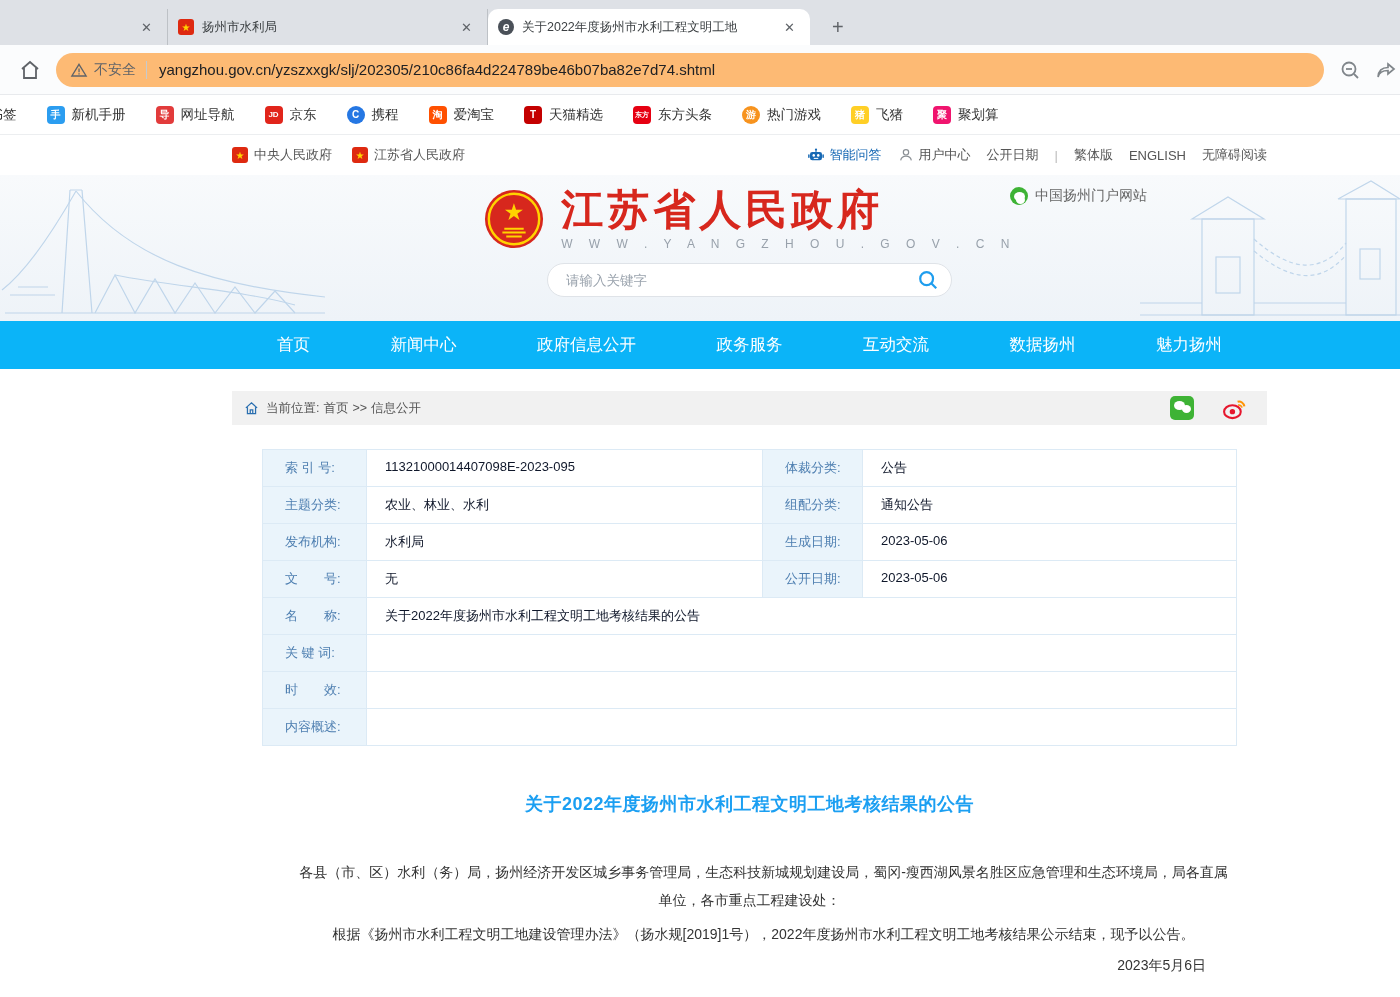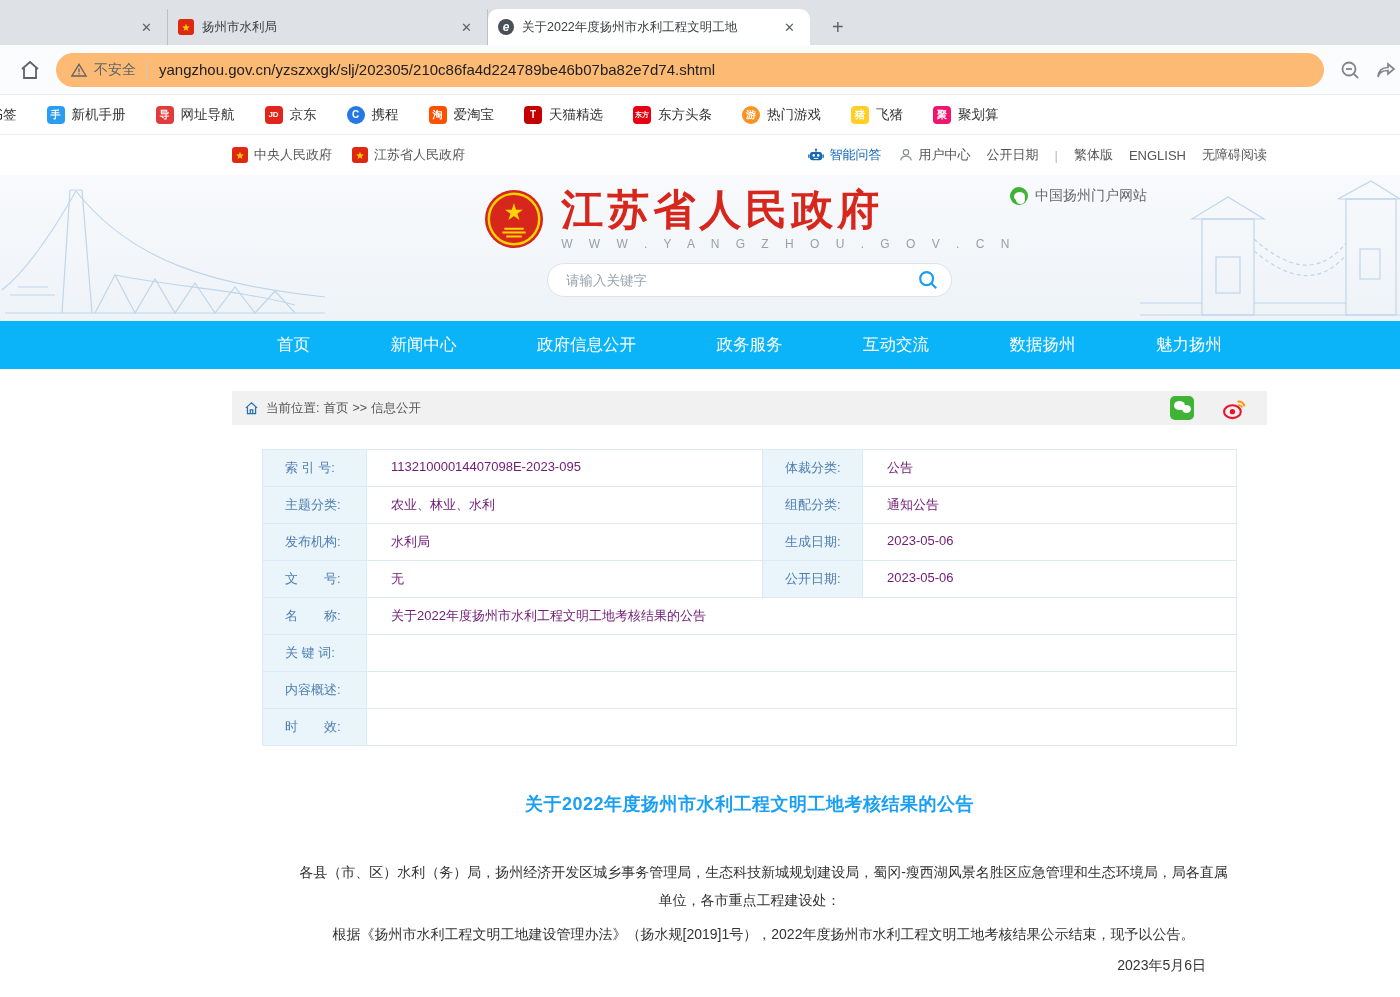--- a/index.html
+++ b/index.html
@@ -78,21 +78,21 @@
     background:#fff; border-radius:50%; }
   .wx-ico::after { content:""; position:absolute; right:3px; top:9px; width:9px; height:8px;
     background:#fff; border-radius:50%; }
 
   .infotable { margin:24px 30px 0 30px; border:1px solid #dceaf5; font-size:13px; }
   .trow { display:grid; grid-template-columns:104px 396px 100px 1fr; }
   .trow.full { grid-template-columns:104px 1fr; }
   .trow + .trow { border-top:1px solid #dceaf5; }
   .tlabel { background:#eaf4fb; color:#4d7eb0; padding:9px 10px 9px 22px; white-space:pre;
     border-right:1px solid #dceaf5; }
-  .tval { color:#701a75; padding:9px 24px; border-right:1px solid #dceaf5; }
+  .tval { color:#0f172a; padding:9px 18px; border-right:1px solid #dceaf5; }
   .trow .tval:last-child { border-right:none; }
   .trow.full .tval { border-right:none; }
 
   .article { padding:0 33px; color:#333; }
   .article-title { text-align:center; color:#1b9ff2; font-size:18px; font-weight:bold; margin-top:46px;
     letter-spacing:.5px; }
   .article-body { margin-top:42px; font-size:14px; line-height:2.0;text-align:center; }
   .para { text-indent:2em; }
   .para2 { margin-top:6px; }
   .article-date { text-align:right; padding-right:28px; margin-top:9px; font-size:14px; }
@@ -377,25 +377,25 @@
     </div>
     <div class="trow full">
       <div class="tlabel">名　　称:</div>
       <div class="tval">关于2022年度扬州市水利工程文明工地考核结果的公告</div>
     </div>
     <div class="trow full">
       <div class="tlabel">关 键 词:</div>
       <div class="tval"></div>
     </div>
     <div class="trow full">
+      <div class="tlabel">时　　效:</div>
+      <div class="tval"></div>
+    </div>
+    <div class="trow full">
       <div class="tlabel">内容概述:</div>
-      <div class="tval"></div>
-    </div>
-    <div class="trow full">
-      <div class="tlabel">时　　效:</div>
       <div class="tval"></div>
     </div>
   </div>
 
   <div class="article">
     <div class="article-title">关于2022年度扬州市水利工程文明工地考核结果的公告</div>
     <div class="article-body">
       <p class="para">各县（市、区）水利（务）局，扬州经济开发区城乡事务管理局，生态科技新城规划建设局，蜀冈-瘦西湖风景名胜区应急管理和生态环境局，局各直属单位，各市重点工程建设处：</p>
       <p class="para para2">根据《扬州市水利工程文明工地建设管理办法》（扬水规[2019]1号），2022年度扬州市水利工程文明工地考核结果公示结束，现予以公告。</p>
     </div>

